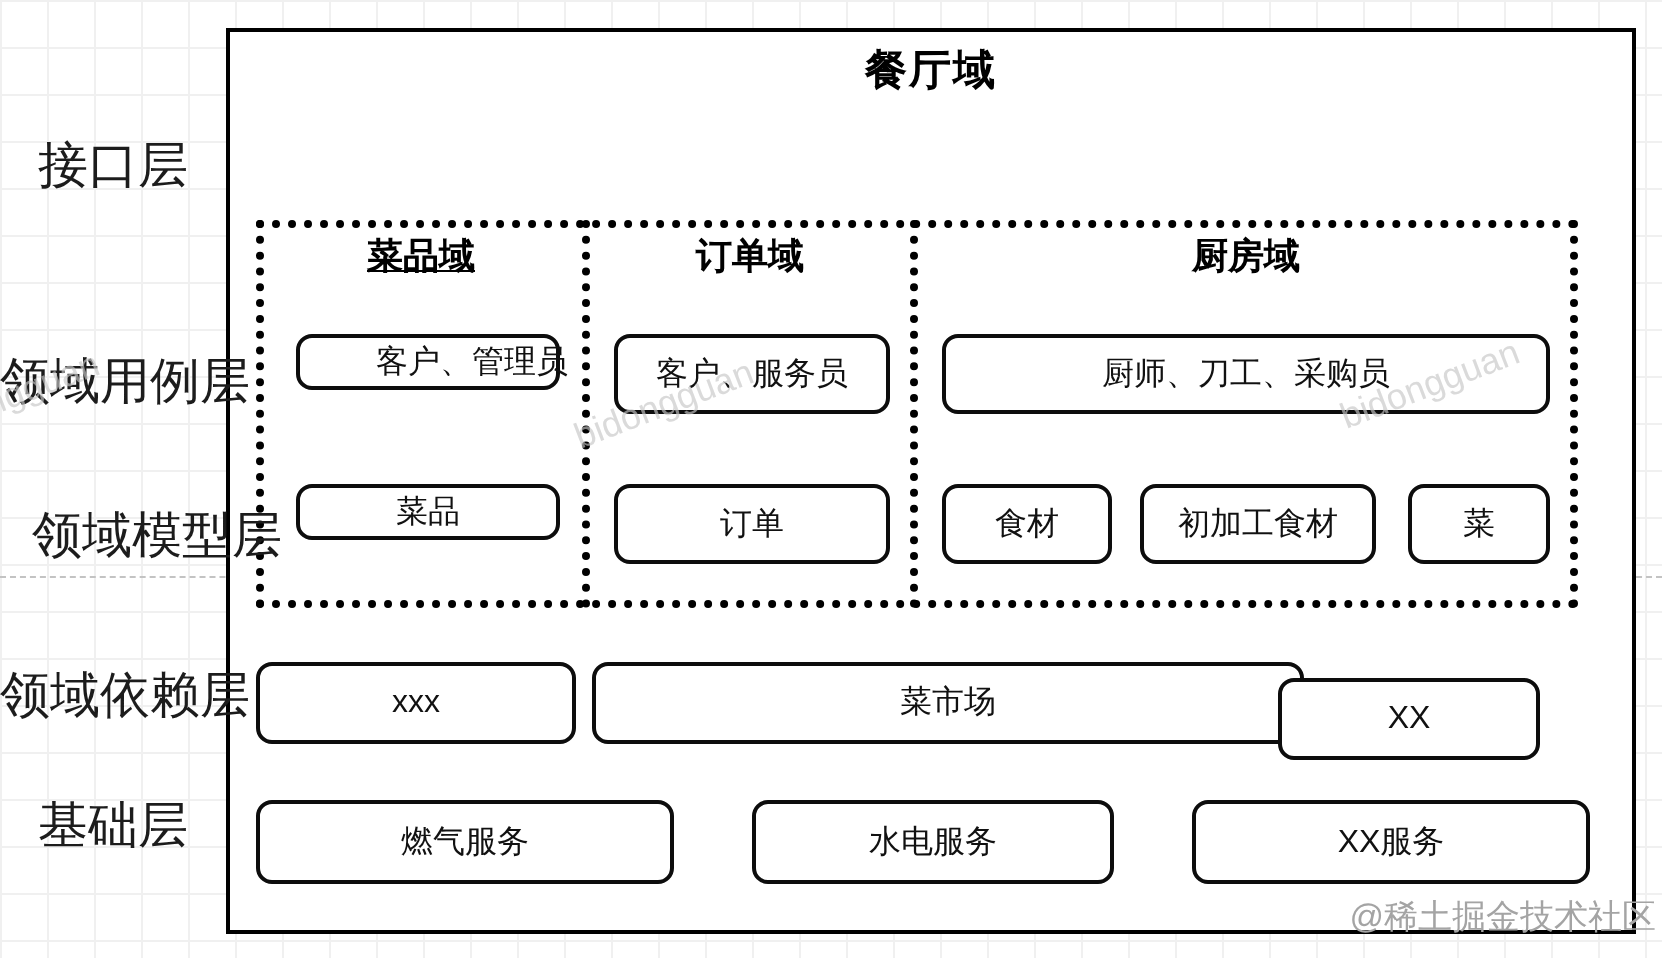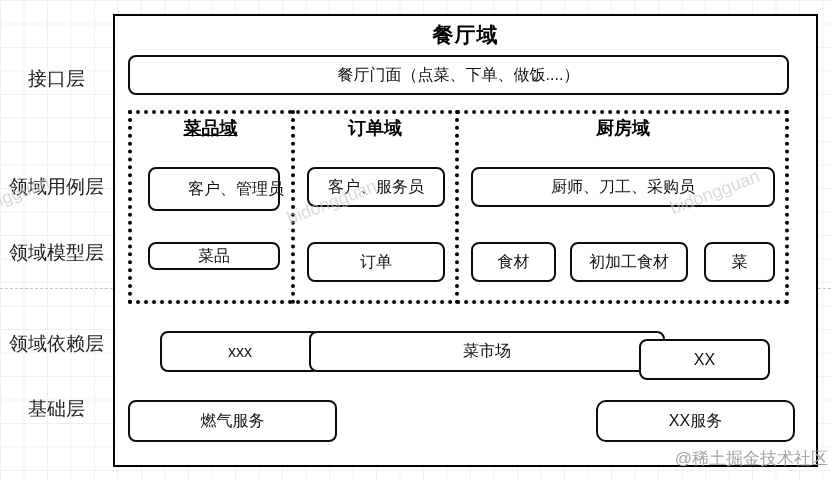--- a/index.html
+++ b/index.html
@@ -48,41 +48,41 @@
   .divider-1{left:291px;}
   .divider-2{left:455px;}
   .subdomain-title{
     position:absolute;top:116px;height:24px;
     display:flex;align-items:center;justify-content:center;
     font-size:18px;font-weight:bold;color:#000;
   }
   .sd1-title{left:130px;width:161px;text-decoration:underline;}
   .sd2-title{left:295px;width:160px;}
   .sd3-title{left:459px;width:328px;}
-  .uc1{left:148px;top:167px;width:132px;height:44px;padding-left:44px;}
+  .uc1{left:148px;top:167px;width:132px;height:28px;padding-left:44px;}
   .uc2{left:307px;top:167px;width:138px;height:40px;}
   .uc3{left:471px;top:167px;width:304px;height:40px;}
   .m1{left:148px;top:242px;width:132px;height:28px;}
   .m2{left:307px;top:242px;width:138px;height:40px;}
   .m3a{left:471px;top:242px;width:85px;height:40px;align-items:center;}
   .m3b{left:570px;top:242px;width:118px;height:40px;}
   .m3c{left:704px;top:242px;width:71px;height:40px;}
-  .dep1{left:128px;top:331px;width:160px;height:41px;margin-left:32px;}
-  .dep2{left:309px;top:331px;width:356px;height:41px;}
+  .dep1{left:128px;top:331px;width:160px;height:41px;}
+  .dep2{left:296px;top:331px;width:356px;height:41px;}
   .dep3{left:639px;top:339px;width:131px;height:41px;}
   .inf1{left:128px;top:400px;width:209px;height:42px;}
   .inf2{left:376px;top:400px;width:181px;height:42px;}
-  .inf3{left:596px;top:400px;width:199px;height:42px;border-radius:10px;}
+  .inf3{left:596px;top:400px;width:199px;height:42px;}
   .layer-label{
     position:absolute;left:0;width:113px;
-    text-align:center;font-size:19px;color:#1c1c1c;white-space:nowrap;
+    text-align:center;font-size:25px;color:#1c1c1c;white-space:nowrap;
   }
   .ll1{top:66px;}
   .ll2{top:174px;}
-  .ll3{top:240px;}
+  .ll3{top:251px;padding-left:16px;}
   .ll4{top:331px;}
   .ll5{top:396px;}
   .wm-diag{
     position:absolute;color:#c7c7c7;opacity:.65;font-size:18px;
     transform:rotate(-21deg);pointer-events:none;white-space:nowrap;
   }
   .wm1{left:285px;top:192px;}
   .wm2{left:668px;top:182px;}
   .wm3{left:-42px;top:188px;}
   .wm-brand{
@@ -95,23 +95,20 @@
 <body>
 
 <div class="canvas">
 
   <div class="page-break"></div>
 
   <div class="outer-box"></div>
 
   <div class="diagram-title">餐厅域</div>
 
-  <div class="node facade-box">
-    <span>餐厅门面（点菜、下单、做饭....）</span>
-  </div>
 
   <div class="dotted-region"></div>
   <div class="dotted-divider divider-1"></div>
   <div class="dotted-divider divider-2"></div>
 
   <div class="subdomain-title sd1-title">菜品域</div>
   <div class="subdomain-title sd2-title">订单域</div>
   <div class="subdomain-title sd3-title">厨房域</div>
 
   <div class="node uc1">
@@ -146,20 +143,23 @@
   <div class="node dep2">
     <span>菜市场</span>
   </div>
   <div class="node dep3">
     <span>XX</span>
   </div>
 
   <div class="node inf1">
     <span>燃气服务</span>
   </div>
+  <div class="node inf2">
+    <span>水电服务</span>
+  </div>
   <div class="node inf3">
     <span>XX服务</span>
   </div>
 
   <div class="layer-label ll1">接口层</div>
   <div class="layer-label ll2">领域用例层</div>
   <div class="layer-label ll3">领域模型层</div>
   <div class="layer-label ll4">领域依赖层</div>
   <div class="layer-label ll5">基础层</div>
 

